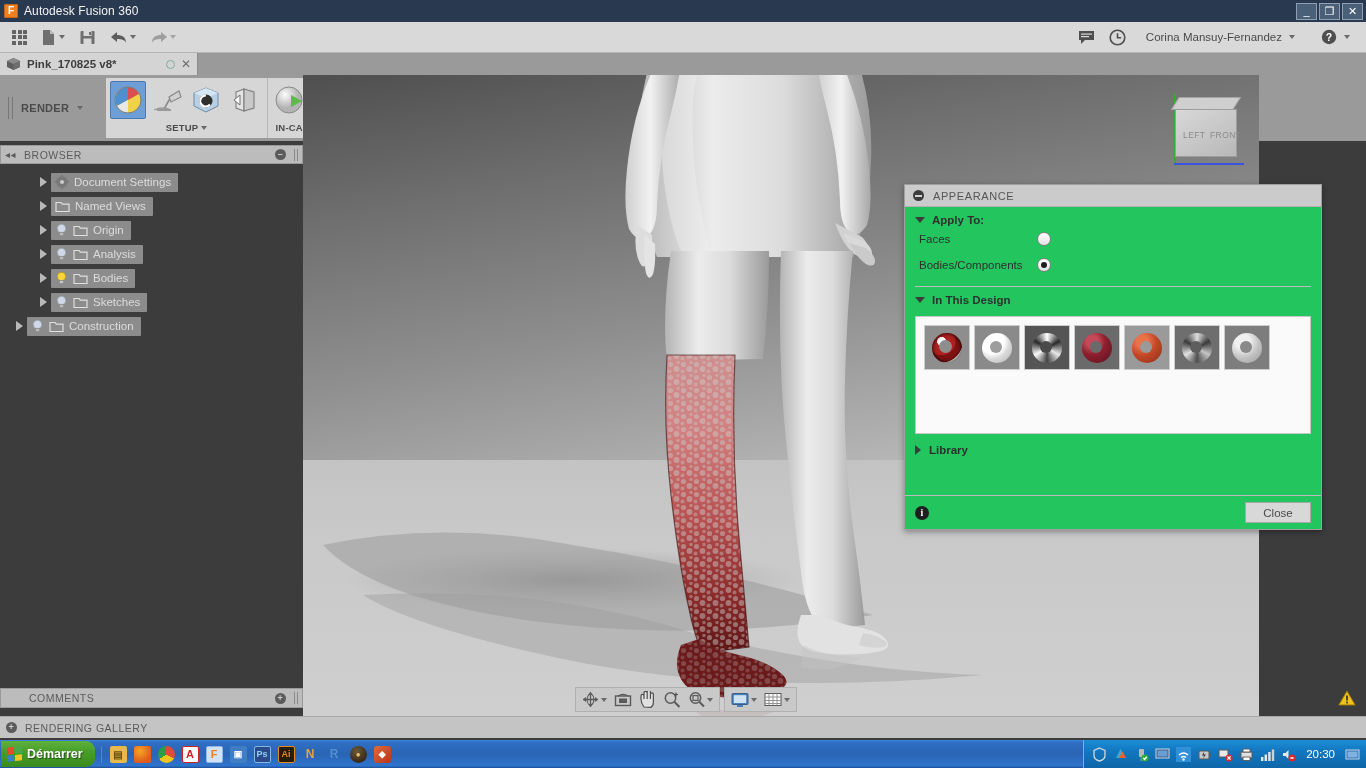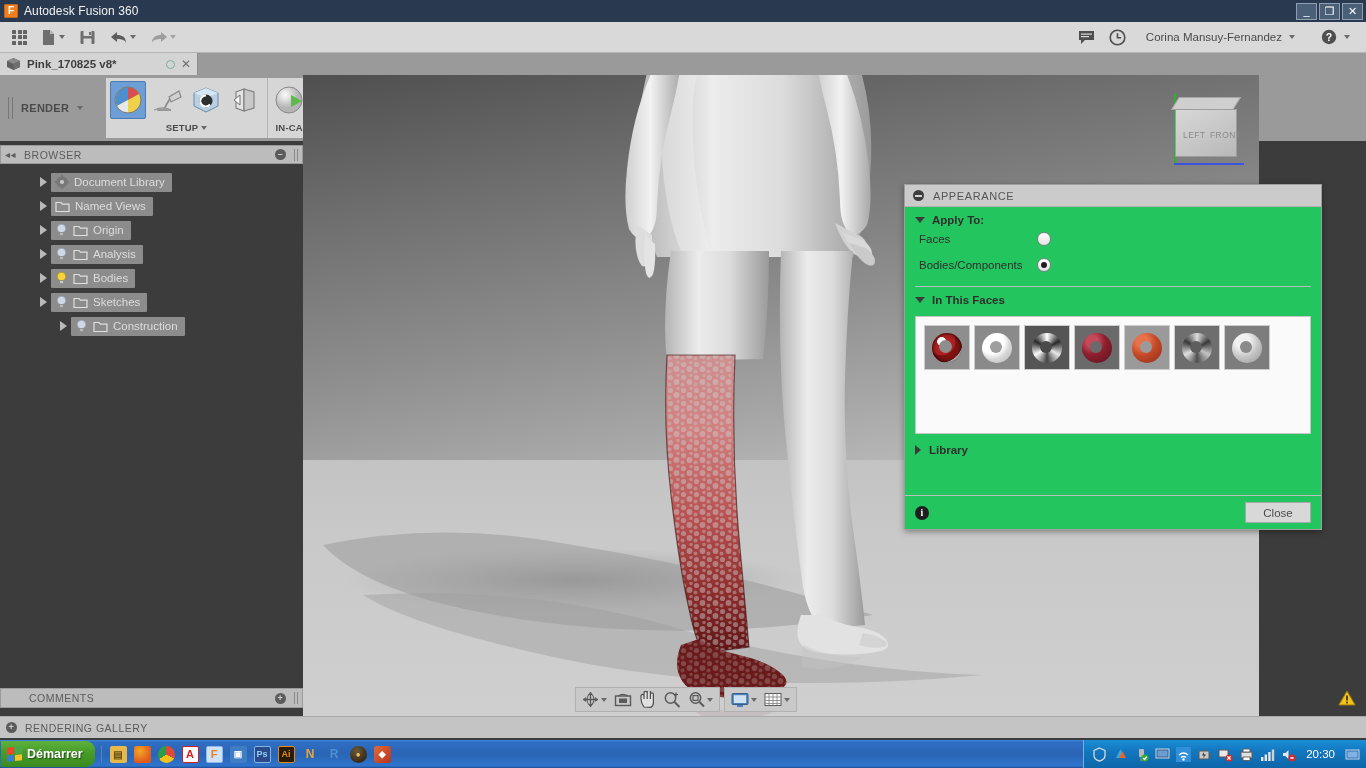--- a/index.html
+++ b/index.html
@@ -567,21 +567,21 @@
         <svg width="14" height="14" viewBox="0 0 14 14">
           <circle cx="7" cy="7" r="5.8" fill="#787878"></circle>
           <circle cx="7" cy="7" r="2.1" fill="#c9c9c9"></circle>
           <g fill="#787878">
               <rect x="6.1" y="0" width="1.8" height="3"></rect>
               <rect x="6.1" y="11" width="1.8" height="3"></rect>
               <rect x="0" y="6.1" width="3" height="1.8"></rect>
               <rect x="11" y="6.1" width="3" height="1.8"></rect>
             </g>
         </svg>
-        <span class="tname">Document Library</span>
+        <span class="tname">Document Settings</span>
       </span>
     </div>
 
     <div class="trow" style="padding-left:40px">
       <span class="twisty closed"></span>
       <span class="hl">
         <svg width="15" height="13" viewBox="0 0 15 13">
           <path d="M1 2.5 h5 l1.4 1.6 h6.6 v7.4 h-13 z" fill="none" stroke="#e0e0e0" stroke-width="1.2"></path>
         </svg>
         <span class="tname">Named Views</span>
@@ -637,21 +637,21 @@
           <circle cx="6.5" cy="5.5" r="4.2" fill="#cfd8e6" stroke="#9aa4b2" stroke-width=".9"></circle>
           <rect x="4.6" y="9.6" width="3.8" height="3" fill="#bcbcbc" stroke="#8a8a8a" stroke-width=".7"></rect>
         </svg>
         <svg width="15" height="13" viewBox="0 0 15 13">
           <path d="M1 2.5 h5 l1.4 1.6 h6.6 v7.4 h-13 z" fill="none" stroke="#e0e0e0" stroke-width="1.2"></path>
         </svg>
         <span class="tname">Sketches</span>
       </span>
     </div>
 
-    <div class="trow" style="padding-left:60px">
+    <div class="trow" style="padding-left:16px">
       <span class="twisty closed"></span>
       <span class="hl">
         <svg width="13" height="14" viewBox="0 0 13 14">
           <circle cx="6.5" cy="5.5" r="4.2" fill="#cfd8e6" stroke="#9aa4b2" stroke-width=".9"></circle>
           <rect x="4.6" y="9.6" width="3.8" height="3" fill="#bcbcbc" stroke="#8a8a8a" stroke-width=".7"></rect>
         </svg>
         <svg width="15" height="13" viewBox="0 0 15 13">
           <path d="M1 2.5 h5 l1.4 1.6 h6.6 v7.4 h-13 z" fill="none" stroke="#e0e0e0" stroke-width="1.2"></path>
         </svg>
         <span class="tname">Construction</span>
@@ -690,21 +690,21 @@
         <span class="rlabel">Bodies/Components</span>
         <span class="radio on"></span>
       </div>
     </div>
 
     <div class="dlg-divider"></div>
 
     <div class="dlg-sec">
       <div class="sec-hdr">
         <span class="tri-down"></span>
-        <span>In This Faces</span>
+        <span>In This Design</span>
       </div>
     </div>
 
     <div class="swatch-box">
       <div class="swatch" style="background:#8e8e8e">
         <span class="torus" style="background:radial-gradient(circle at 32% 28%,#fff 0 14%,#b02020 16% 45%,#7d1212 48% 70%,#e6e6e6 72% 100%);box-shadow:inset 0 0 4px #000"></span>
         <span style="position:absolute;left:14px;top:14px;width:13px;height:13px;border-radius:50%;background:#8e8e8e"></span>
       </div>
       <div class="swatch" style="background:#8a8a8a">
         <span class="torus" style="background:radial-gradient(circle at 35% 30%,#fff 0 40%,#d8d8d8 60%,#b4b4b4 100%)"></span>

